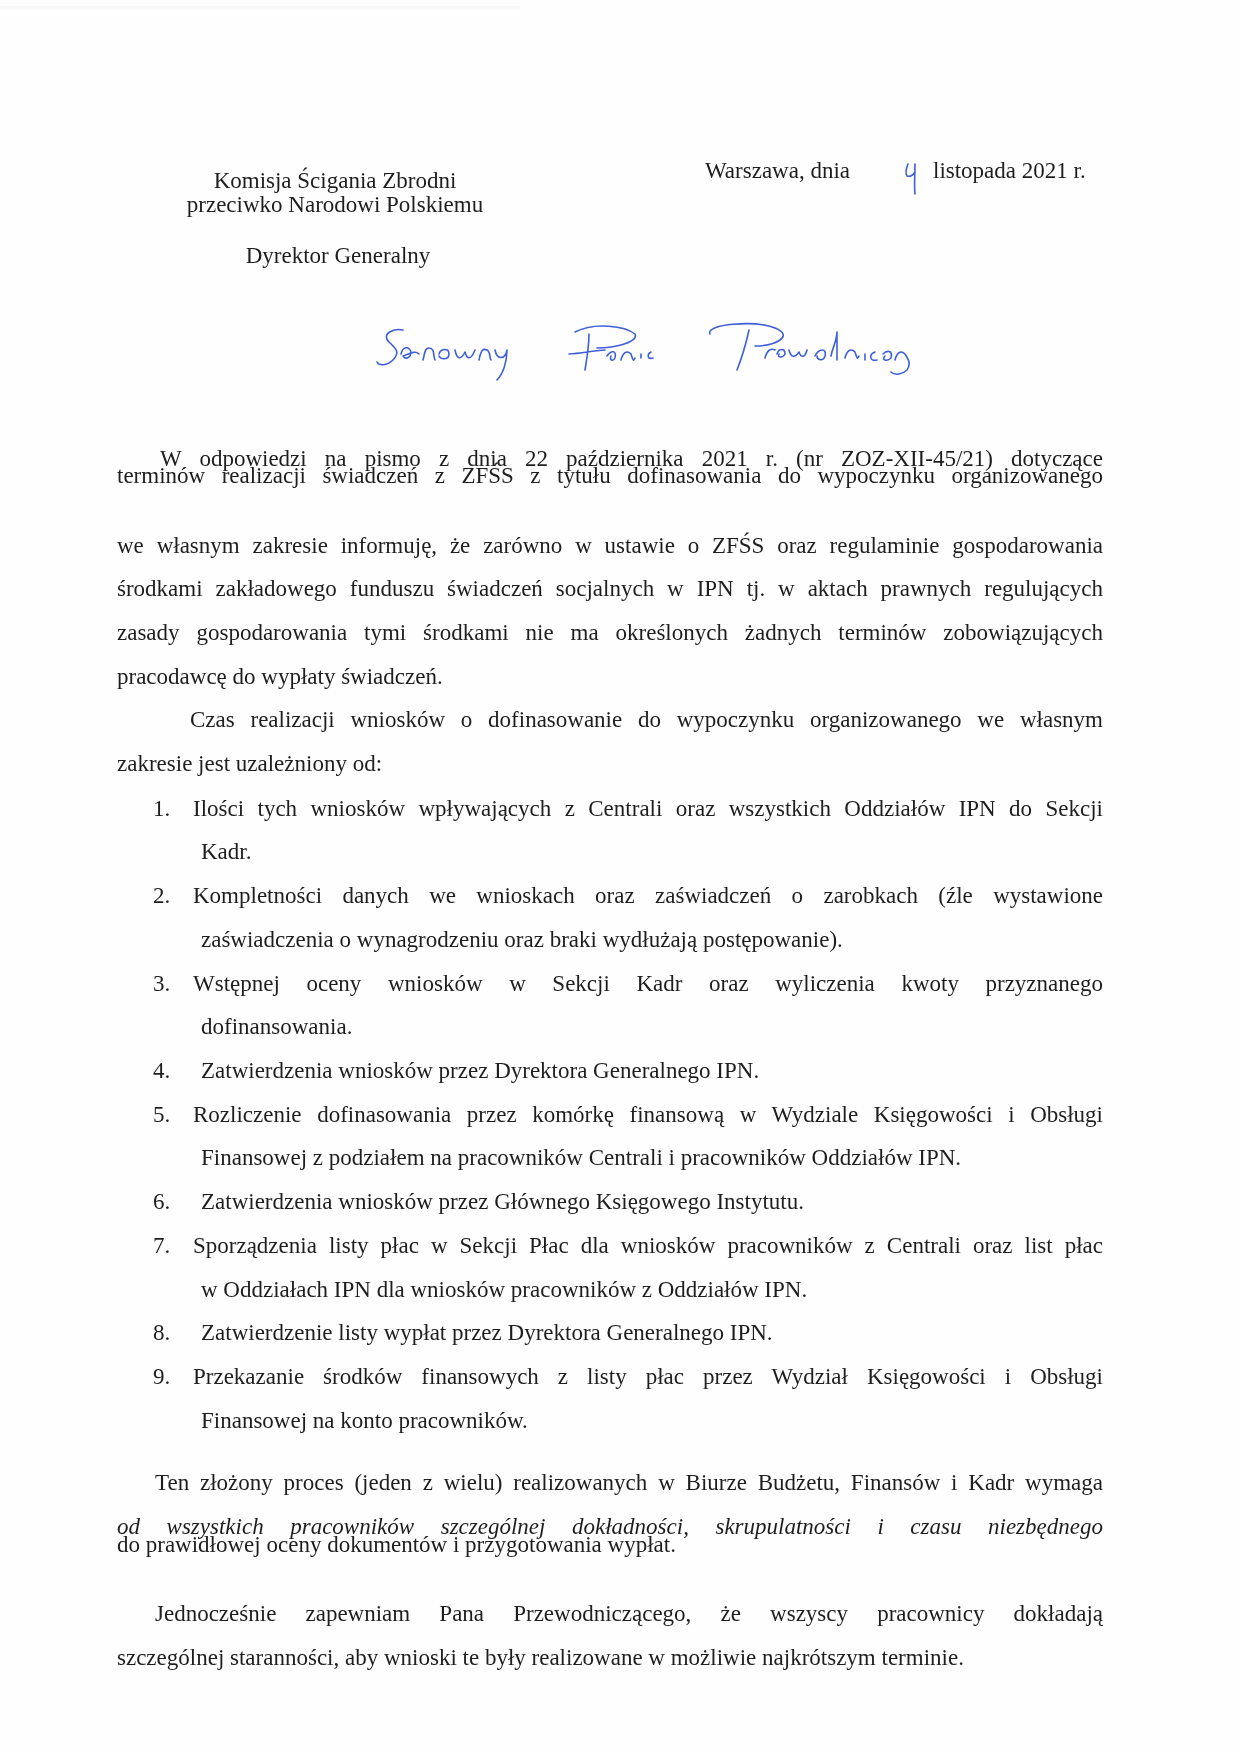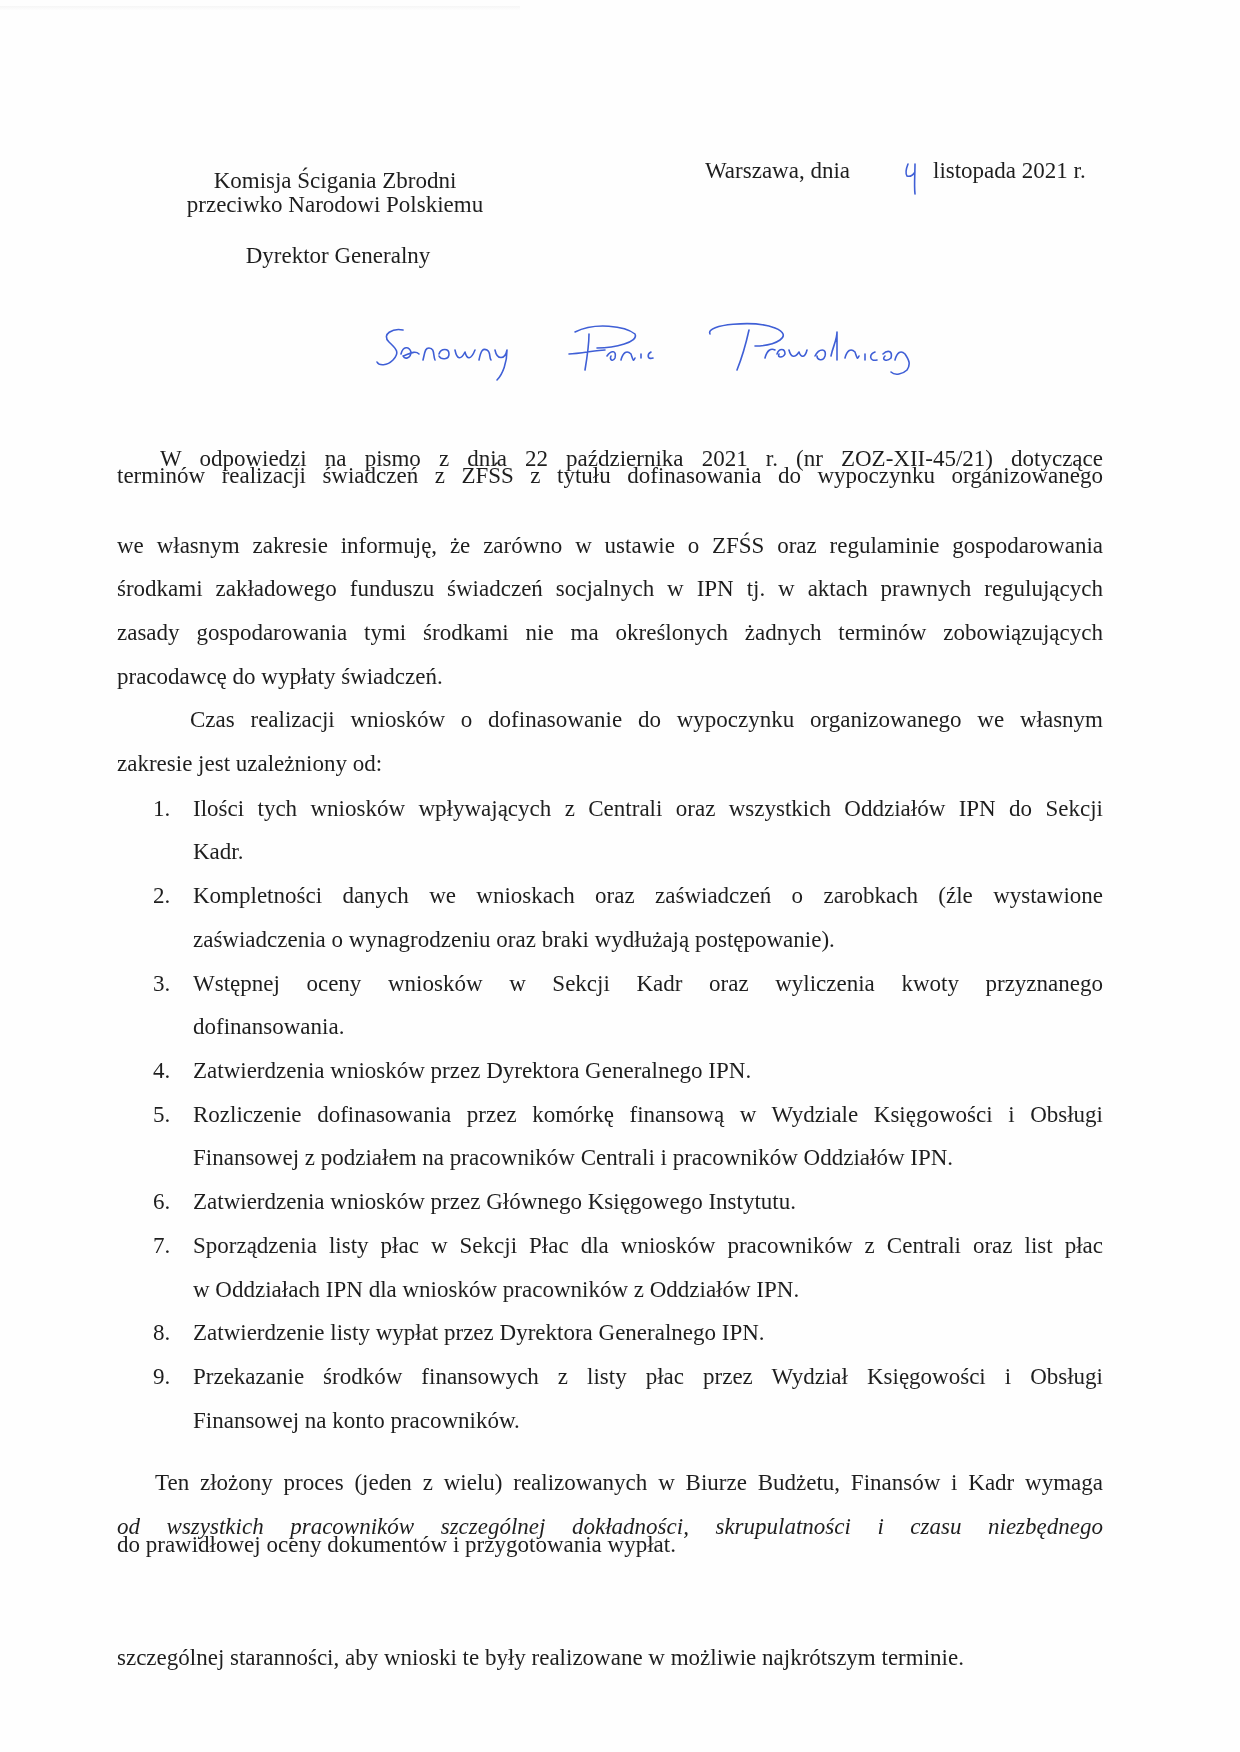--- a/index.html
+++ b/index.html
@@ -10,21 +10,21 @@
                background:linear-gradient(#f2f2f2,#fdfdfd); opacity:.7; }
   .ln { position:absolute; white-space:nowrap; font-size:23px; line-height:28px;text-align:center; }
   .hdr { text-align:center; width:380px; left:145px; font-size:23px; }
   .bold { font-weight:bold; }
   .j { position:absolute; left:117px; width:986px; font-size:23px; line-height:28px;
        text-align:justify; text-align-last:justify; white-space:nowrap; }
   .j.last { text-align-last:left; }
   .num { position:absolute; left:153px; font-size:23px; line-height:28px; }
   .li { position:absolute; left:193px; width:910px; font-size:23px; line-height:28px;
         text-align:justify; text-align-last:justify; white-space:nowrap; }
-  .li.last { text-align-last:left; }
+  .li.last { text-align-last:left;margin-left:8px; }
   .hand { position:absolute; }
   .hand svg { overflow:visible; }
   .hand path { fill:none; stroke:#3f5fd6; stroke-width:1.6; stroke-linecap:round; stroke-linejoin:round; }
   .handtxt { position:absolute; font-family:"DejaVu Sans", sans-serif; font-style:italic; font-size:34px;
              color:#3f5fd6; opacity:0; }
 </style>
 </head>
 <body>
 
 <div class="page">
@@ -95,14 +95,15 @@
   <div class="li last" style="top:1319px;">Zatwierdzenie listy wypłat przez Dyrektora Generalnego IPN.</div>
 
   <div class="num" style="top:1363px;">9.</div>
   <div class="li" style="top:1363px;">Przekazanie środków finansowych z listy płac przez Wydział Księgowości i Obsługi</div>
   <div class="li last" style="top:1407px;">Finansowej na konto pracowników.</div>
 
   <div class="j" style="top:1469px; left:155px; width:948px;">Ten złożony proces (jeden z wielu) realizowanych w Biurze Budżetu, Finansów i Kadr wymaga</div>
   <div class="j" style="top:1513px;font-style:italic;">od wszystkich pracowników szczególnej dokładności, skrupulatności i czasu niezbędnego</div>
   <div class="j last" style="top:1511px;margin-top:20px;">do prawidłowej oceny dokumentów i przygotowania wypłat.</div>
 
+  <div class="j" style="top:1600px; left:155px; width:948px;">Jednocześnie zapewniam Pana Przewodniczącego, że wszyscy pracownicy dokładają</div>
   <div class="j last" style="top:1644px;">szczególnej staranności, aby wnioski te były realizowane w możliwie najkrótszym terminie.</div>
 </div>
 
 </body></html>

